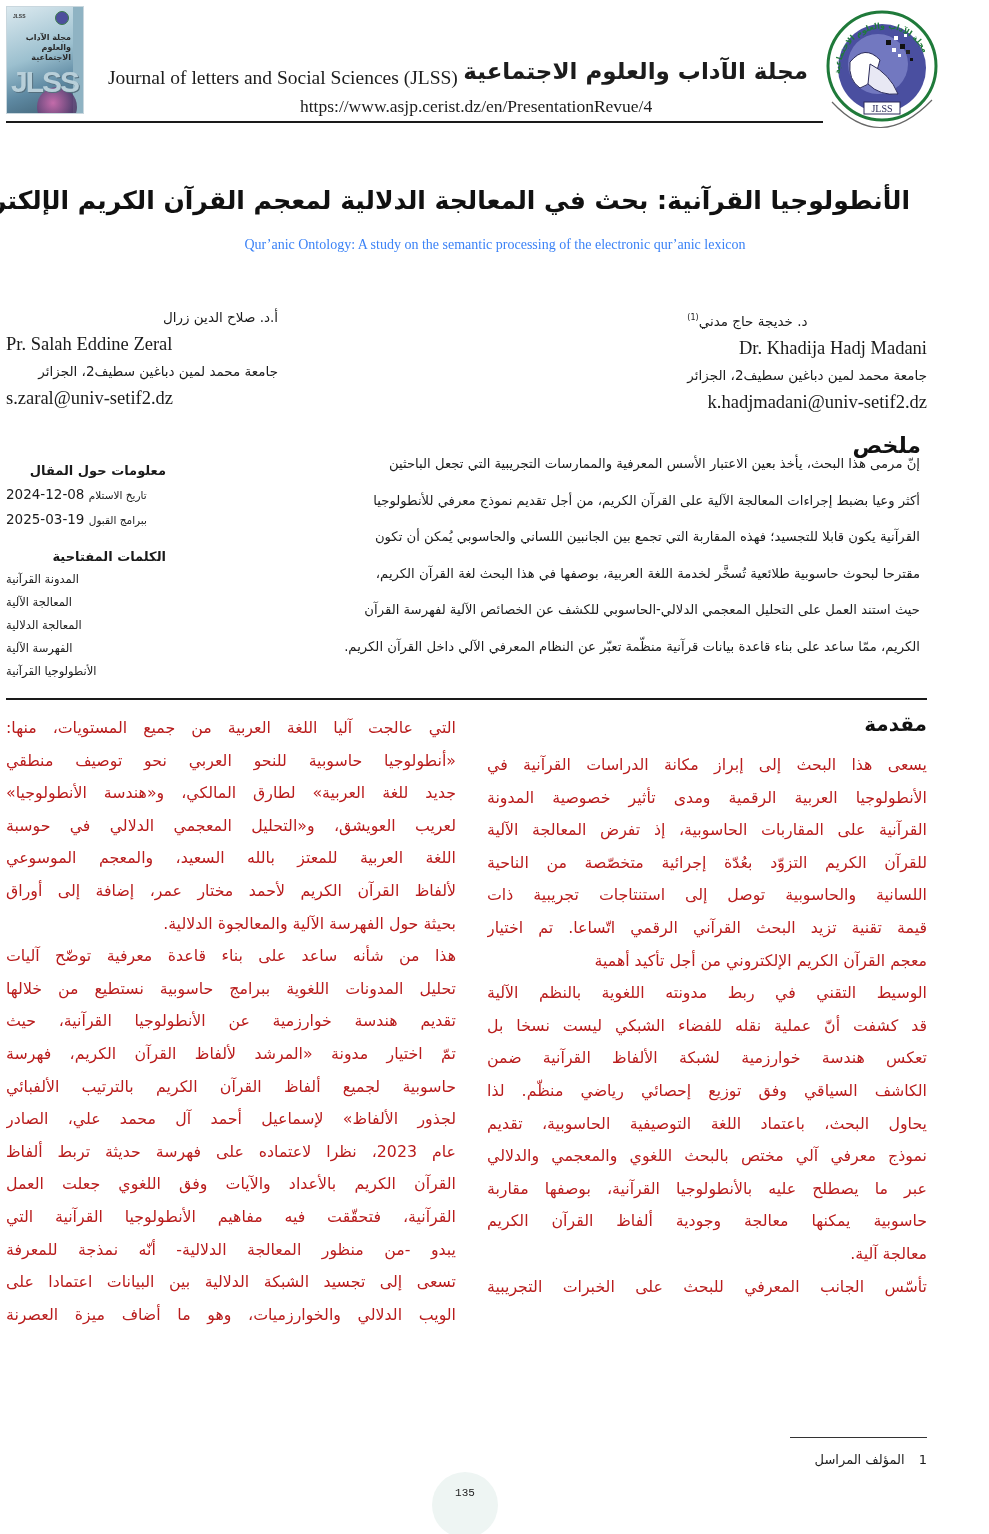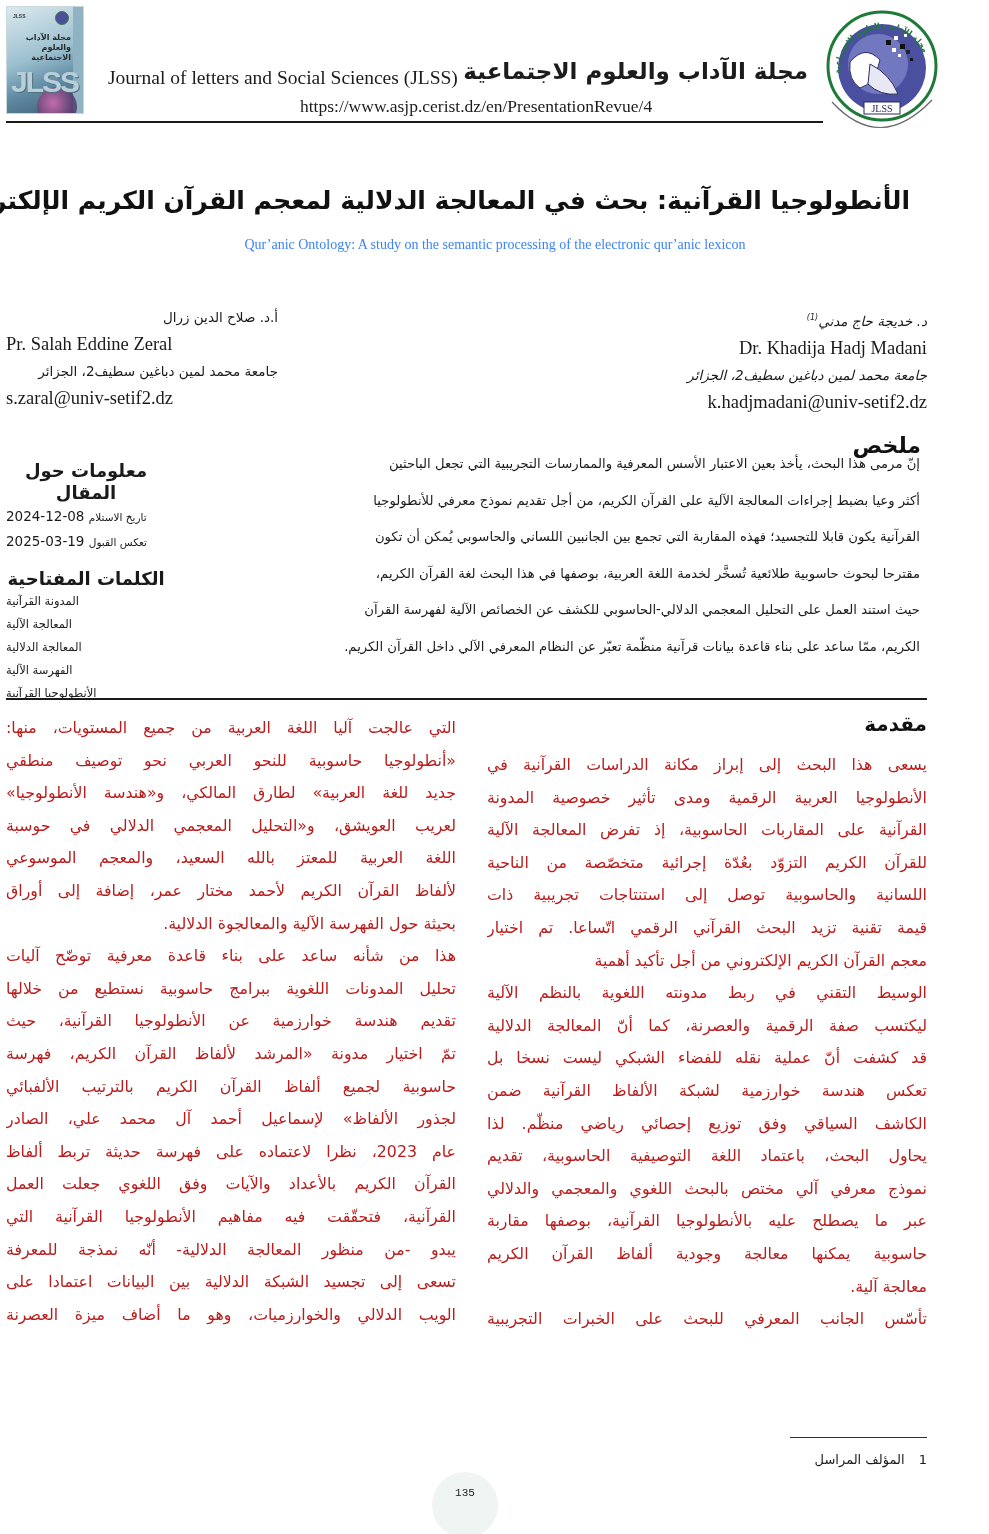--- a/index.html
+++ b/index.html
@@ -44,35 +44,35 @@
     font-family: "Liberation Serif", serif; font-size: 14px; color: #3b82f6; white-space: nowrap;
   }
 
   
   .author { position: absolute; font-size: 15px; line-height: 27px; }
   .author .ar { direction: rtl; font-family: "DejaVu Sans", sans-serif; font-size: 13.5px; }
   .author .en { font-family: "Liberation Serif", serif; font-size: 18.5px; }
   .author-left { left: 6px; top: 304px; text-align: left; }
   .author-left .ar { text-align: right; width: 272px; }
   .author-right { right: 62px; top: 304px; text-align: right; }
-  .author-right .ar { text-align: right; font-style: italic; }
+  .author-right .ar { text-align: left; }
   .sup { font-size: 8px; vertical-align: super; }
 
   
   .abs-heading {
     position: absolute; right: 68px; top: 433px; direction: rtl; font-family: "DejaVu Sans", sans-serif; font-weight: bold; font-size: 22px; color: #111;
   }
   .abs-body {
     position: absolute; left: 250px; top: 446px; width: 670px; direction: rtl; text-align: justify; text-align-last: right;
     font-family: "DejaVu Sans", sans-serif; font-size: 13.2px; line-height: 36.5px; color: #1a1a1a;
   }
   .abs-body span { display: block; white-space: nowrap; overflow: hidden; }
 
   .side-info { position: absolute; left: 6px; top: 460px; width: 160px; direction: rtl; text-align: left; }
-  .side-info .si-h { font-family: "DejaVu Sans", sans-serif; font-weight: bold; font-size: 18px; line-height: 22px; direction: rtl; text-align: center; }
+  .side-info .si-h { font-family: "DejaVu Sans", sans-serif; font-weight: bold; font-size: 13px; line-height: 22px; direction: rtl; text-align: right; }
   .side-info .si-date { font-size: 13.5px; line-height: 24px; direction: ltr; text-align: left; font-family: "DejaVu Sans", sans-serif; white-space: nowrap; }
   .side-info .si-date .lbl { font-size: 10.5px; }
   .side-info .si-kw { font-family: "DejaVu Sans", sans-serif; font-size: 11.5px; line-height: 23px; direction: rtl; text-align: left; }
   .kw-block { margin-top: 14px; }
 
   .mid-rule { position: absolute; left: 6px; top: 698px; width: 921px; height: 1.5px; background: #1a1a1a; }
 
   
   .intro-heading {
     position: absolute; right: 62px; top: 712px; direction: rtl; font-family: "DejaVu Sans", sans-serif; font-weight: bold; font-size: 20px; color: #111;
@@ -167,21 +167,21 @@
 </div>
 
 <div class="side-info">
   <div class="si-h">معلومات حول المقال</div>
   <div class="si-date">
     <span>2024-12-08</span>
     <span class="lbl">تاريخ الاستلام</span>
   </div>
   <div class="si-date">
     <span>2025-03-19</span>
-    <span class="lbl">تعكس القبول</span>
+    <span class="lbl">ببرامج القبول</span>
   </div>
   <div class="kw-block">
     <div class="si-h">الكلمات المفتاحية</div>
     <div class="si-kw">المدونة القرآنية</div>
     <div class="si-kw">المعالجة الآلية</div>
     <div class="si-kw">المعالجة الدلالية</div>
     <div class="si-kw">الفهرسة الآلية</div>
     <div class="si-kw">الأنطولوجيا القرآنية</div>
   </div>
 </div>
@@ -192,21 +192,20 @@
 
 <div class="col col-right" id="col-right">
     <span>يسعى هذا البحث إلى إبراز مكانة الدراسات القرآنية في</span>
     <span>الأنطولوجيا العربية الرقمية ومدى تأثير خصوصية المدونة</span>
     <span>القرآنية على المقاربات الحاسوبية، إذ تفرض المعالجة الآلية</span>
     <span>للقرآن الكريم التزوّد بعُدّة إجرائية متخصّصة من الناحية</span>
     <span>اللسانية والحاسوبية توصل إلى استنتاجات تجريبية ذات</span>
     <span>قيمة تقنية تزيد البحث القرآني الرقمي اتّساعا.  تم اختيار</span>
     <span class="last">معجم القرآن الكريم الإلكتروني من أجل تأكيد أهمية</span>
     <span>الوسيط التقني في ربط مدونته اللغوية بالنظم الآلية</span>
-    <span>ليكتسب صفة الرقمية والعصرنة، كما أنّ المعالجة الدلالية</span>
     <span>قد كشفت أنّ عملية نقله للفضاء الشبكي ليست نسخا بل</span>
     <span>تعكس هندسة خوارزمية لشبكة الألفاظ القرآنية ضمن</span>
     <span>الكاشف السياقي وفق توزيع إحصائي رياضي منظّم. لذا</span>
     <span>يحاول البحث، باعتماد اللغة التوصيفية الحاسوبية، تقديم</span>
     <span>نموذج معرفي آلي مختص بالبحث اللغوي والمعجمي والدلالي</span>
     <span>عبر ما يصطلح عليه بالأنطولوجيا القرآنية، بوصفها مقاربة</span>
     <span>حاسوبية يمكنها معالجة وجودية ألفاظ القرآن الكريم</span>
     <span class="last">معالجة آلية.</span>
     <span>تأسّس الجانب المعرفي للبحث على الخبرات التجريبية</span>
   </div>

